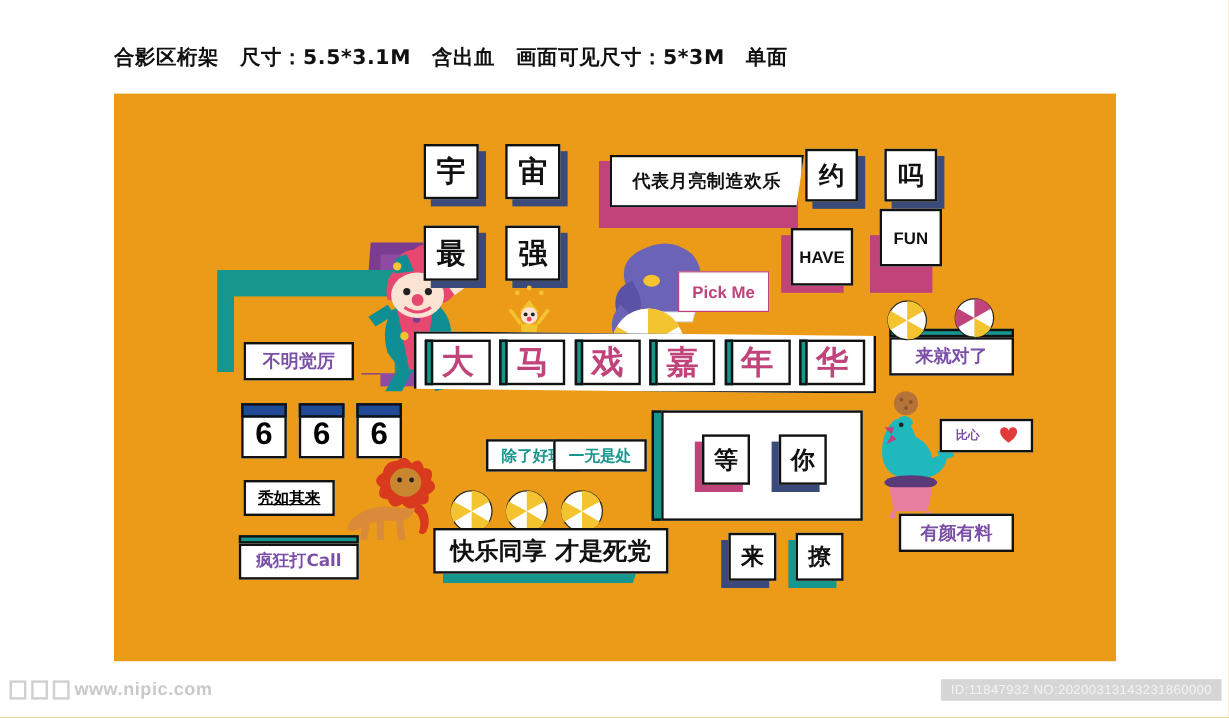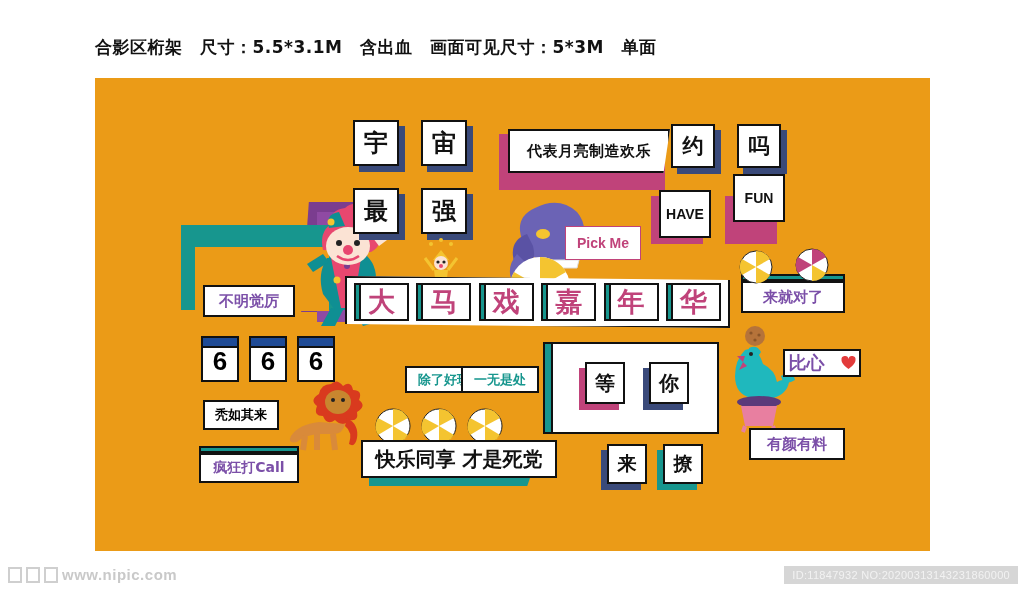--- a/index.html
+++ b/index.html
@@ -242,21 +242,21 @@
       <span>6</span>
     </div>
   <div class="six-box" style="left:202px;top:258px;">
       <span class="cap"></span>
       <span>6</span>
     </div>
 
   <div class="lab cn teal-txt" style="left:270px;top:288px;width:78px;height:27px;font-size:13px;margin-left:40px;">除了好玩</div>
   <div class="lab cn teal-txt" style="left:366px;top:288px;width:78px;height:27px;font-size:13px;">一无是处</div>
 
-  <div class="lab cn" style="left:108px;top:322px;width:76px;height:30px;font-size:13px;">秃如其来</div>
+  <div class="lab cn" style="left:108px;top:322px;width:76px;height:30px;font-size:13px;text-decoration:underline;">秃如其来</div>
 
   <svg style="position:absolute;left:190px;top:300px;" width="96" height="76" viewBox="0 0 96 76">
     <path d="M46 6 Q52 0 58 8 Q66 2 68 12 Q78 12 74 22 Q82 28 72 34 Q74 44 64 42 Q58 50 50 42 Q42 48 38 38 Q28 38 32 28 Q24 22 34 16 Q36 6 46 6 Z" fill="#d93a1e"></path>
     <ellipse cx="53" cy="24" rx="13" ry="12" fill="#c8862f"></ellipse>
     <circle cx="48" cy="22" r="2" fill="#222"></circle>
       <circle cx="58" cy="22" r="2" fill="#222"></circle>
     <path d="M34 44 Q14 46 6 58 Q2 66 12 64 Q22 56 36 56 L48 56 Q58 56 60 46 Z" fill="#d98a3a"></path>
     <path d="M20 58 L18 72 M32 56 L32 72 M48 56 L50 72" stroke="#d98a3a" stroke-width="6"></path>
     <path d="M62 40 Q74 46 72 60 Q70 70 64 66 Q68 54 60 48 Z" fill="#d93a1e"></path>
   </svg>
@@ -307,21 +307,21 @@
     <path d="M30 24 Q20 34 20 50 Q20 68 36 72 L58 72 Q72 68 74 56 Q68 52 62 56 Q60 44 48 38 Q44 26 38 22 Z" fill="#1fb8bd"></path>
     <path d="M34 22 Q42 18 46 26 Q42 34 34 30 Z" fill="#1fb8bd"></path>
     <circle cx="36" cy="28" r="2" fill="#222"></circle>
     <path d="M28 36 L22 30 L30 30 Z M28 36 L24 44 L32 40 Z" fill="#c0437a"></path>
     <path d="M66 50 Q78 44 80 54 Q74 58 68 56 Z" fill="#1fb8bd"></path>
     <ellipse cx="44" cy="76" rx="22" ry="6" fill="#5b3a7a"></ellipse>
     <path d="M26 80 L30 100 L58 100 L62 80 Z" fill="#e87fa0"></path>
     <path d="M30 100 L28 106 M58 100 L60 106" stroke="#e87fa0" stroke-width="4"></path>
   </svg>
 
-  <div class="lab cn purple-txt" style="left:688px;top:271px;width:78px;height:28px;font-size:18px;gap:16px;">
+  <div class="lab cn purple-txt" style="left:688px;top:271px;width:78px;height:28px;font-size:10px;gap:16px;">
     <span>比心</span>
     <svg width="15" height="14" viewBox="0 0 15 14">
       <path d="M7.5 13 C2 9 0.5 6 0.5 4 A3.5 3.5 0 0 1 7.5 3 A3.5 3.5 0 0 1 14.5 4 C14.5 6 13 9 7.5 13 Z" fill="#e23b3b"></path>
     </svg>
   </div>
 
   <div class="lab cn purple-txt" style="left:654px;top:350px;width:96px;height:32px;font-size:15px;">有颜有料</div>
 
 </div>
 

